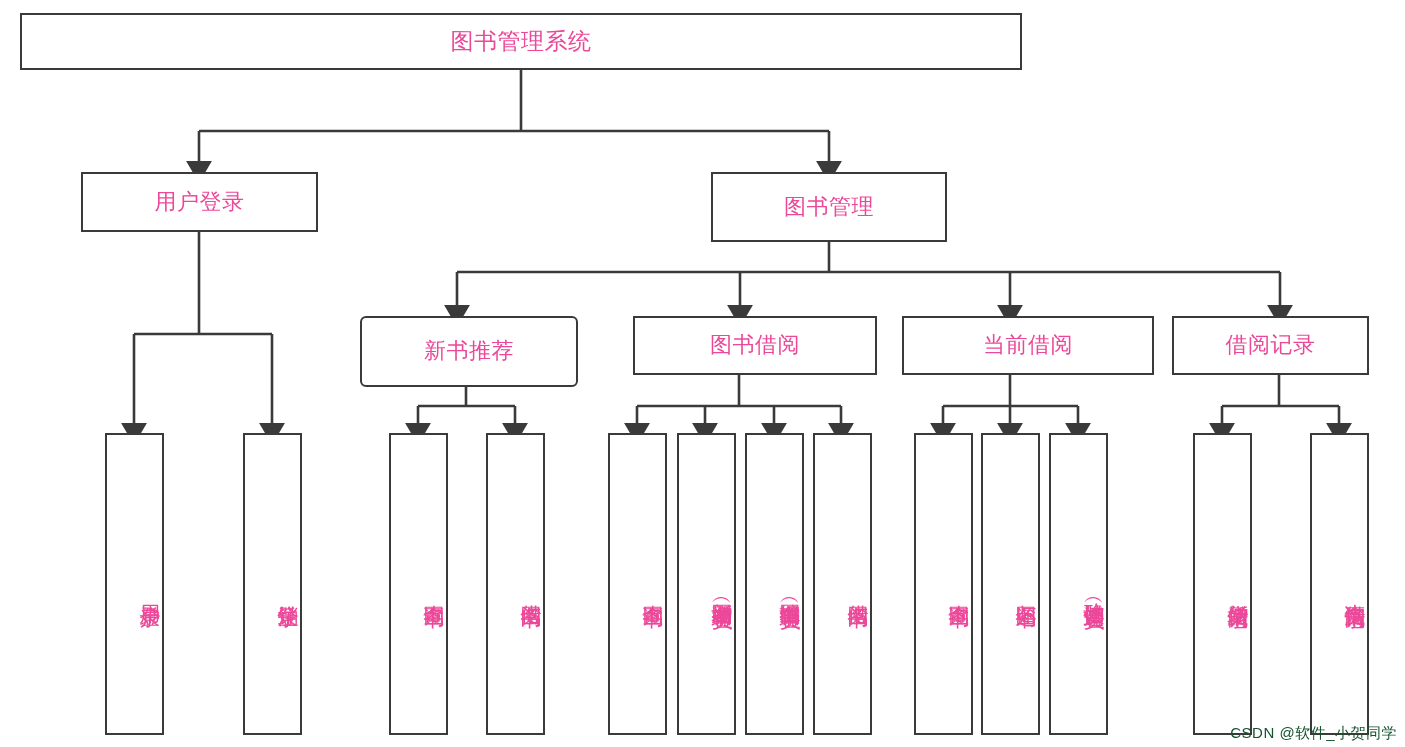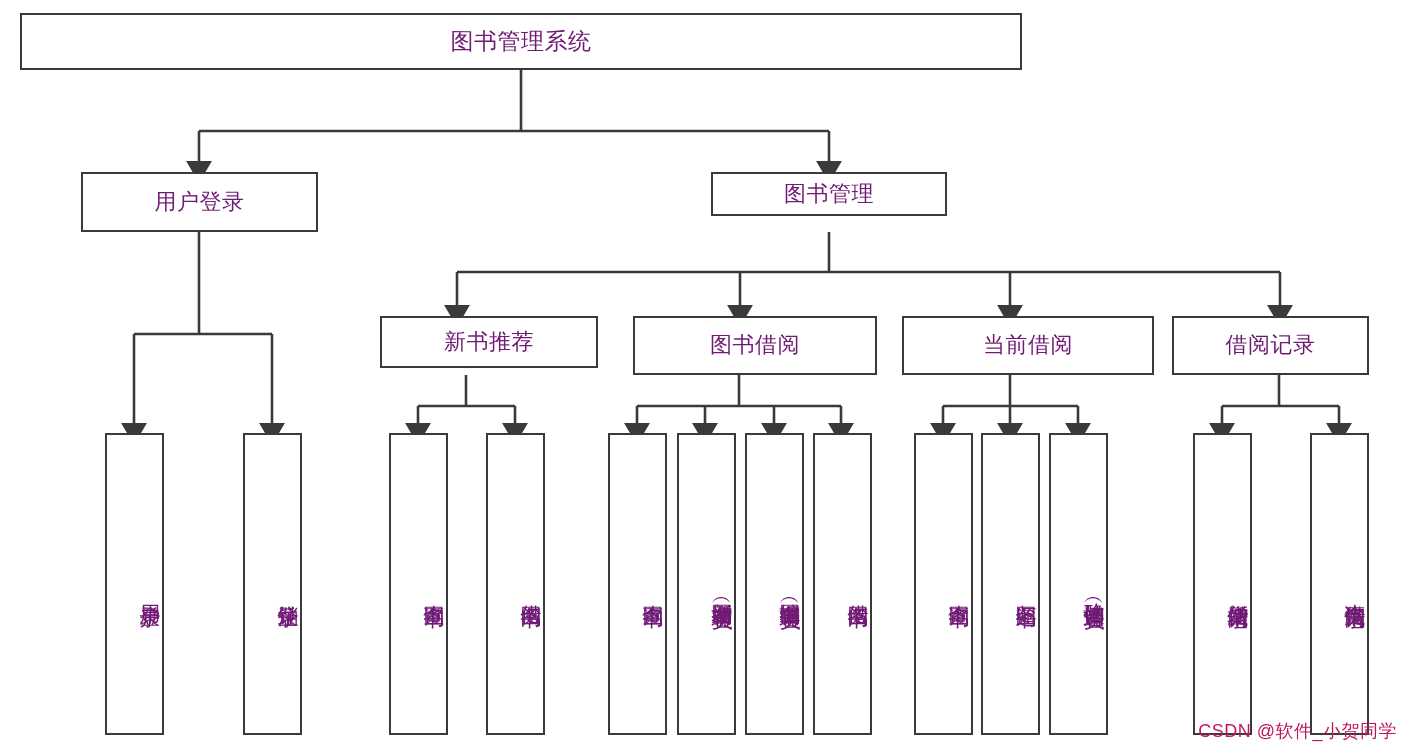--- a/index.html
+++ b/index.html
@@ -26,21 +26,21 @@
     pointer-events: none;
   }
   .node {
     position: absolute;
     box-sizing: border-box;
     background: #ffffff;
     border: 2px solid #3a3a3a;
     display: flex;
     align-items: center;
     justify-content: center;
-    color: #701a75;
+    color: #ec4899;
   }
   .node.horiz {
     font-size: 22px;
     letter-spacing: 0.5px;
     line-height: 1.1;
   }
   .node.vert {
     writing-mode: vertical-rl;
     text-orientation: upright;
     font-size: 21px;
@@ -55,22 +55,22 @@
     text-orientation: upright;
     white-space: nowrap;
   }
   .node.title {
     font-size: 23px;
   }
   .watermark {
     position: absolute;
     right: 8px;
     bottom: 4px;
-    font-size: 18px;
-    color: #be185d;
+    font-size: 15px;
+    color: #14532d;
     white-space: nowrap;
     letter-spacing: 0.5px;
   }
 </style>
 </head>
 <body>
 
 <div id="canvas">
 
   <svg class="wires" viewBox="0 0 1405 747" xmlns="http://www.w3.org/2000/svg">
@@ -119,23 +119,23 @@
       <path d="M1279,375 L1279,406"></path>
       <path d="M1222,406 L1339,406"></path>
       <path d="M1222,406 L1222,426" marker-end="url(#arrow)"></path>
       <path d="M1339,406 L1339,426" marker-end="url(#arrow)"></path>
     </g>
   </svg>
 
   <div class="node horiz title" style="left:20px; top:13px; width:1002px; height:57px;">图书管理系统</div>
 
   <div class="node horiz" style="left:81px; top:172px; width:237px; height:60px;">用户登录</div>
-  <div class="node horiz" style="left:711px; top:172px; width:236px; height:44px;">图书管理</div>
+  <div class="node horiz" style="left:711px; top:172px; width:236px; height:70px;">图书管理</div>
 
-  <div class="node horiz" style="left:380px; top:316px; width:218px; height:52px;">新书推荐</div>
+  <div class="node horiz" style="left:360px; top:316px; width:218px; height:71px;border-radius:6px;">新书推荐</div>
   <div class="node horiz" style="left:633px; top:316px; width:244px; height:59px;">图书借阅</div>
   <div class="node horiz" style="left:902px; top:316px; width:252px; height:59px;">当前借阅</div>
   <div class="node horiz" style="left:1172px; top:316px; width:197px; height:59px;">借阅记录</div>
 
   <div class="node vert" style="left:105px; top:433px; width:59px; height:302px;">
     <span class="vlabel">用户登录</span>
   </div>
   <div class="node vert" style="left:243px; top:433px; width:59px; height:302px;">
     <span class="vlabel">注销登录</span>
   </div>

